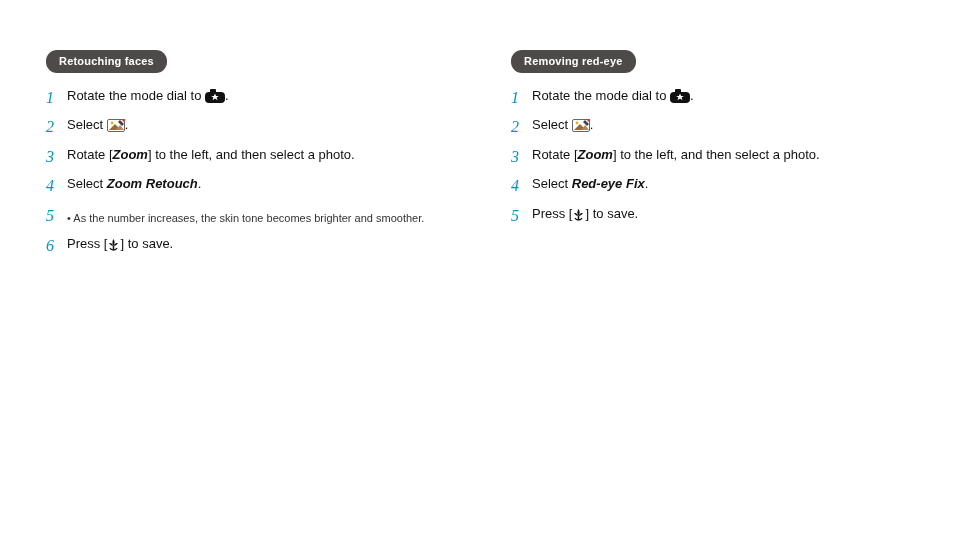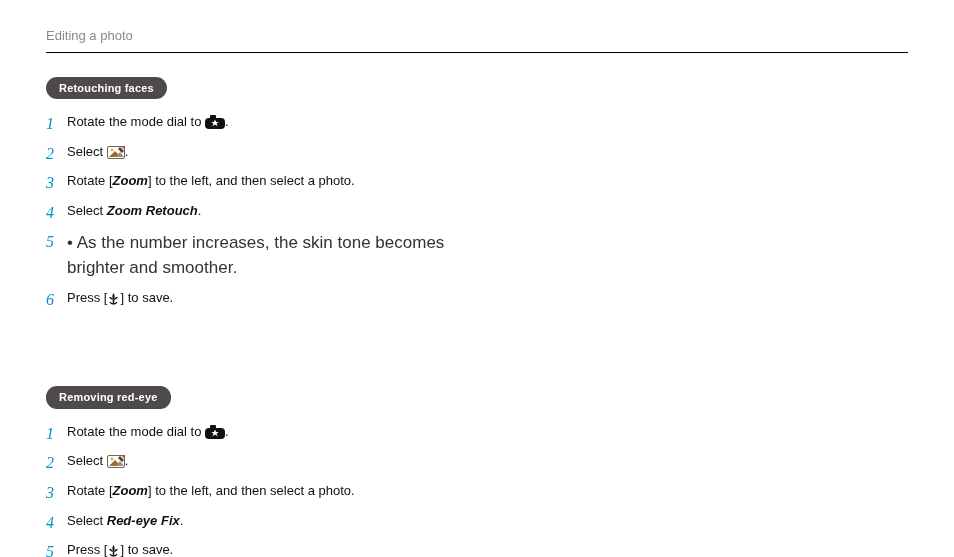--- a/index.html
+++ b/index.html
@@ -21,21 +21,20 @@
     font-size: 13px;
     color: #888;
     padding-bottom: 6px;
     border-bottom: 1px solid #000;
     font-weight: 400;
   }
   .columns {
     display: flex;
     gap: 68px;
     margin-top: 24px;
-    flex-direction: column;
   }
   .col {
     width: 50%;
   }
   .pill {
     display: inline-block;
     background: #4f4a4a;
     color: #fff;
     font-size: 11px;
     font-weight: 600;
@@ -62,39 +61,38 @@
     color: #0095c6;
     min-width: 12px;
     line-height: 1.35;
   }
   .step-body {
     line-height: 1.45;
     color: #111;
   }
   .step-body b { font-weight: 700; font-style: italic; }
   .bullet-sub {
-    margin-top: 0;
-    font-size: 17px;
+    margin-top: 6px;
+    font-size: 11px;
     color: #333;
   }
   .bullet-sub::before {
     content: "•  ";
     color: #333;
   }
   
   .icon {
     display: inline-block;
     vertical-align: -3px;
   }
 </style>
 </head>
 <body>
 
 <div class="page">
-  <div class="page-title">Editing a photo</div>
 
   <div class="columns">
     <div class="col">
       <div class="pill">Retouching faces</div>
       <ol class="steps" id="left-steps">
           <li>
             <span class="num">1</span>
             <div class="step-body">
               <div>Rotate the mode dial to <span><svg class="icon" width="20" height="14" viewBox="0 0 20 14">
                     <rect x="0" y="3" width="20" height="11" rx="4" fill="#111"></rect>

